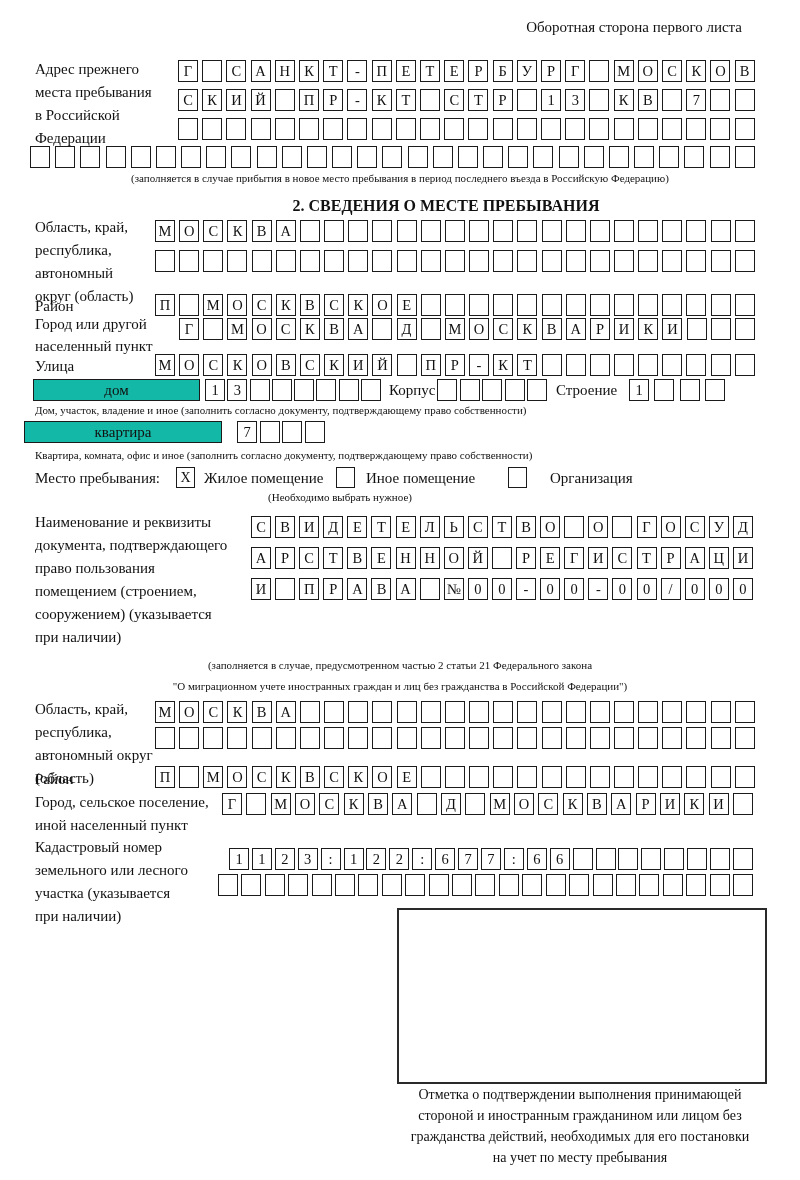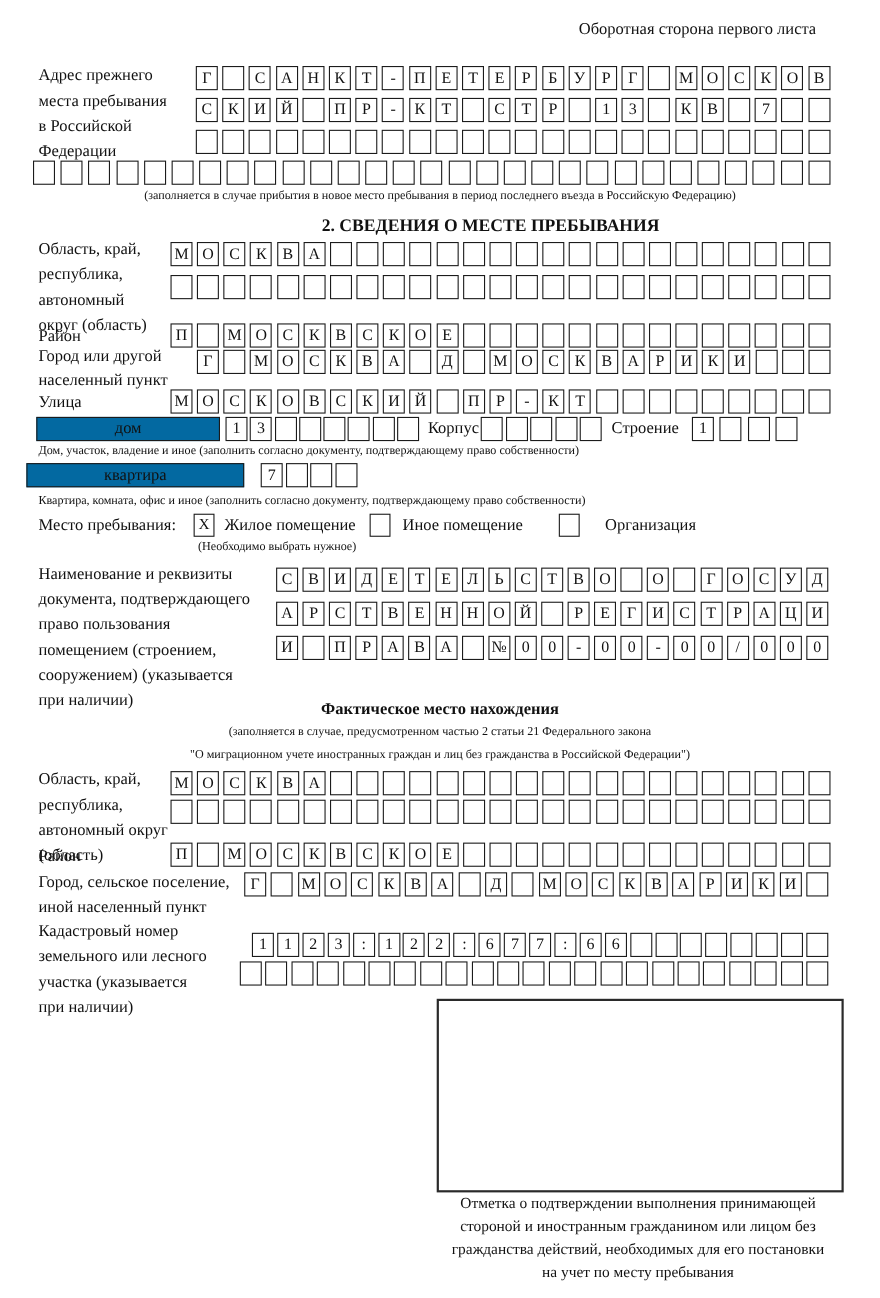--- a/index.html
+++ b/index.html
@@ -8,21 +8,21 @@
   .t{position:absolute;white-space:nowrap;font-size:15px;line-height:1.2;}
   .center{left:0;width:800px;text-align:center;}
   .bold{font-weight:bold;}
   .small{font-size:11px;}
   .fs14{font-size:14px;}
   .row{position:absolute;display:flex;justify-content:space-between;height:22px;}
   .cell{width:20px;height:22px;border:1.7px solid #1b1b1b;box-sizing:border-box;
         display:flex;align-items:center;justify-content:center;font-size:14.5px;
         line-height:1;background:#fff;}
   .labelbox{position:absolute;height:22px;border:1.7px solid #1b1b1b;box-sizing:border-box;
-        display:flex;align-items:center;justify-content:center;font-size:15px;background:#0369a1;}
+        display:flex;align-items:center;justify-content:center;font-size:15px;background:#14b8a6;}
   .chk{position:absolute;width:19px;height:21px;border:1.7px solid #1b1b1b;box-sizing:border-box;
         display:flex;align-items:center;justify-content:center;font-size:14px;background:#fff;}
   .stampbox{position:absolute;border:2px solid #2a2a2a;background:#fff;}
 </style>
 </head>
 <body>
 
 <div class="page">
 
   <div class="t" style="top:18px;right:58px;">Оборотная сторона первого листа</div>
@@ -331,21 +331,21 @@
     </div>
   <div class="t small" style="left:35px;top:449px;">Квартира, комната, офис и иное (заполнить согласно документу, подтверждающему право собственности)</div>
 
   <div class="t" style="left:35px;top:469px;">Место пребывания:</div>
   <div class="chk" style="left:176px;top:467px;">X</div>
   <div class="t" style="left:204px;top:469px;">Жилое помещение</div>
   <div class="chk" style="left:336px;top:467px;"></div>
   <div class="t" style="left:366px;top:469px;">Иное помещение</div>
   <div class="chk" style="left:508px;top:467px;"></div>
   <div class="t" style="left:550px;top:469px;">Организация</div>
-  <div class="t small" style="left:180px;top:491px;width:320px;text-align:left;">(Необходимо выбрать нужное)</div>
+  <div class="t small" style="left:180px;top:491px;width:320px;text-align:center;">(Необходимо выбрать нужное)</div>
 
   <div class="t" style="left:35px;top:513px;">Наименование и реквизиты</div>
   <div class="t" style="left:35px;top:536px;">документа, подтверждающего</div>
   <div class="t" style="left:35px;top:559px;">право пользования</div>
   <div class="t" style="left:35px;top:582px;">помещением (строением,</div>
   <div class="t" style="left:35px;top:605px;">сооружением) (указывается</div>
   <div class="t" style="left:35px;top:628px;">при наличии)</div>
 
   <div class="row" style="left:251px;top:516px;width:502px;">
       <span class="cell">С</span>
@@ -410,21 +410,20 @@
       <span class="cell">0</span>
       <span class="cell">-</span>
       <span class="cell">0</span>
       <span class="cell">0</span>
       <span class="cell">/</span>
       <span class="cell">0</span>
       <span class="cell">0</span>
       <span class="cell">0</span>
     </div>
 
-  <div class="t bold center" style="top:636px;">Фактическое место нахождения</div>
   <div class="t small center" style="top:659px;">(заполняется в случае, предусмотренном частью 2 статьи 21 Федерального закона</div>
   <div class="t small center" style="top:680px;">"О миграционном учете иностранных граждан и лиц без гражданства в Российской Федерации")</div>
 
   <div class="t" style="left:35px;top:700px;">Область, край,</div>
   <div class="t" style="left:35px;top:723px;">республика,</div>
   <div class="t" style="left:35px;top:746px;">автономный округ</div>
   <div class="t" style="left:35px;top:769px;">(область)</div>
 
   <div class="row" style="left:155px;top:701px;width:600px;">
       <span class="cell">М</span>

